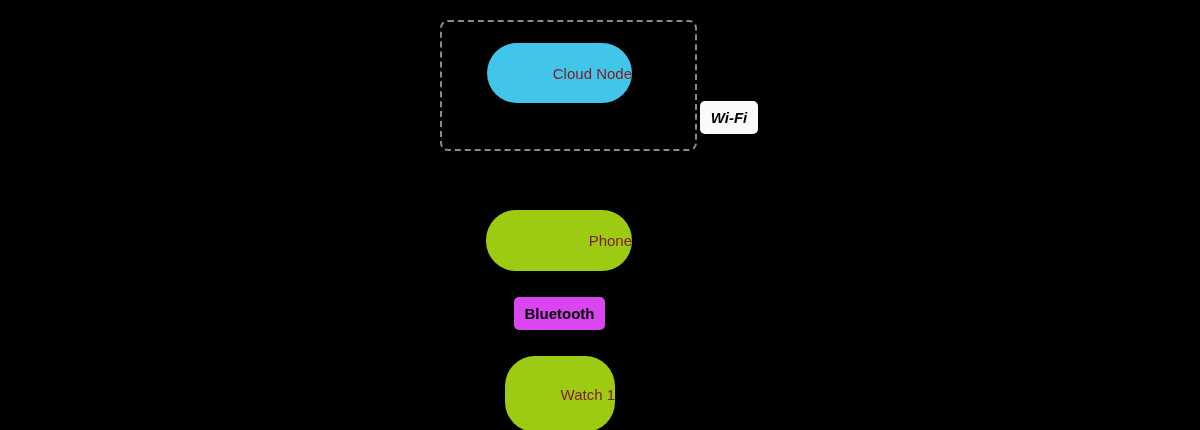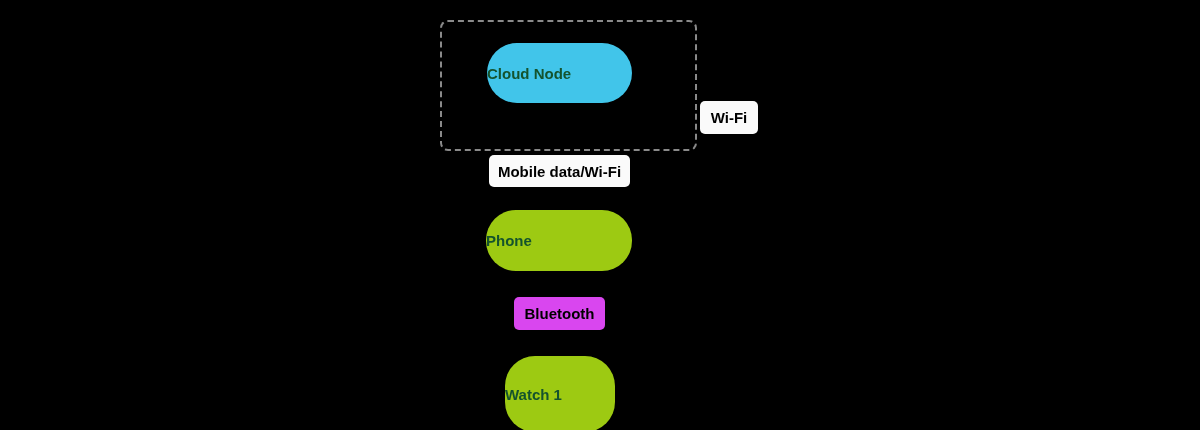--- a/index.html
+++ b/index.html
@@ -22,24 +22,24 @@
     width: 253px;
     height: 127px;
     border: 2px dashed #8a8a8a;
     border-radius: 8px;
     background: transparent;
   }
   .node {
     position: absolute;
     display: flex;
     align-items: center;
-    justify-content: flex-start;
+    justify-content: flex-end;
     border-radius: 30px;
-    color: #14532d;
-    font-weight: 700;
+    color: #7f1d1d;
+    font-weight: 400;
     font-size: 15px;
     text-align: center;
   }
   .node-cloud {
     left: 487px;
     top: 43px;
     width: 145px;
     height: 60px;
   }
   .node-phone {
@@ -72,20 +72,21 @@
     font-size: 15px;
     padding: 0 8px;
     box-sizing: border-box;
     text-align: center;
   }
   .label-wifi {
     left: 700px;
     top: 101px;
     width: 58px;
     height: 33px;
+    font-style: italic;
   }
   .label-mobile {
     left: 489px;
     top: 155px;
     width: 141px;
     height: 32px;
   }
   .label-bluetooth {
     left: 514px;
     top: 297px;
@@ -101,23 +102,20 @@
   <div class="cluster"></div>
 
   <div class="node node-cloud" style="background-color: rgb(65, 197, 234);">
     <span>Cloud Node</span>
   </div>
 
   <div class="edge-label label-wifi" style="background-color: rgb(250, 250, 250);">
     <span>Wi-Fi</span>
   </div>
 
-  <div class="edge-label label-mobile" style="background-color: rgb(250, 250, 250);">
-    <span>Mobile data/Wi-Fi</span>
-  </div>
 
   <div class="node node-phone" style="background-color: rgb(157, 202, 18);">
     <span>Phone</span>
   </div>
 
 
   <div class="edge-label label-bluetooth" style="background-color: #d946ef;">
     <span>Bluetooth</span>
   </div>
 

